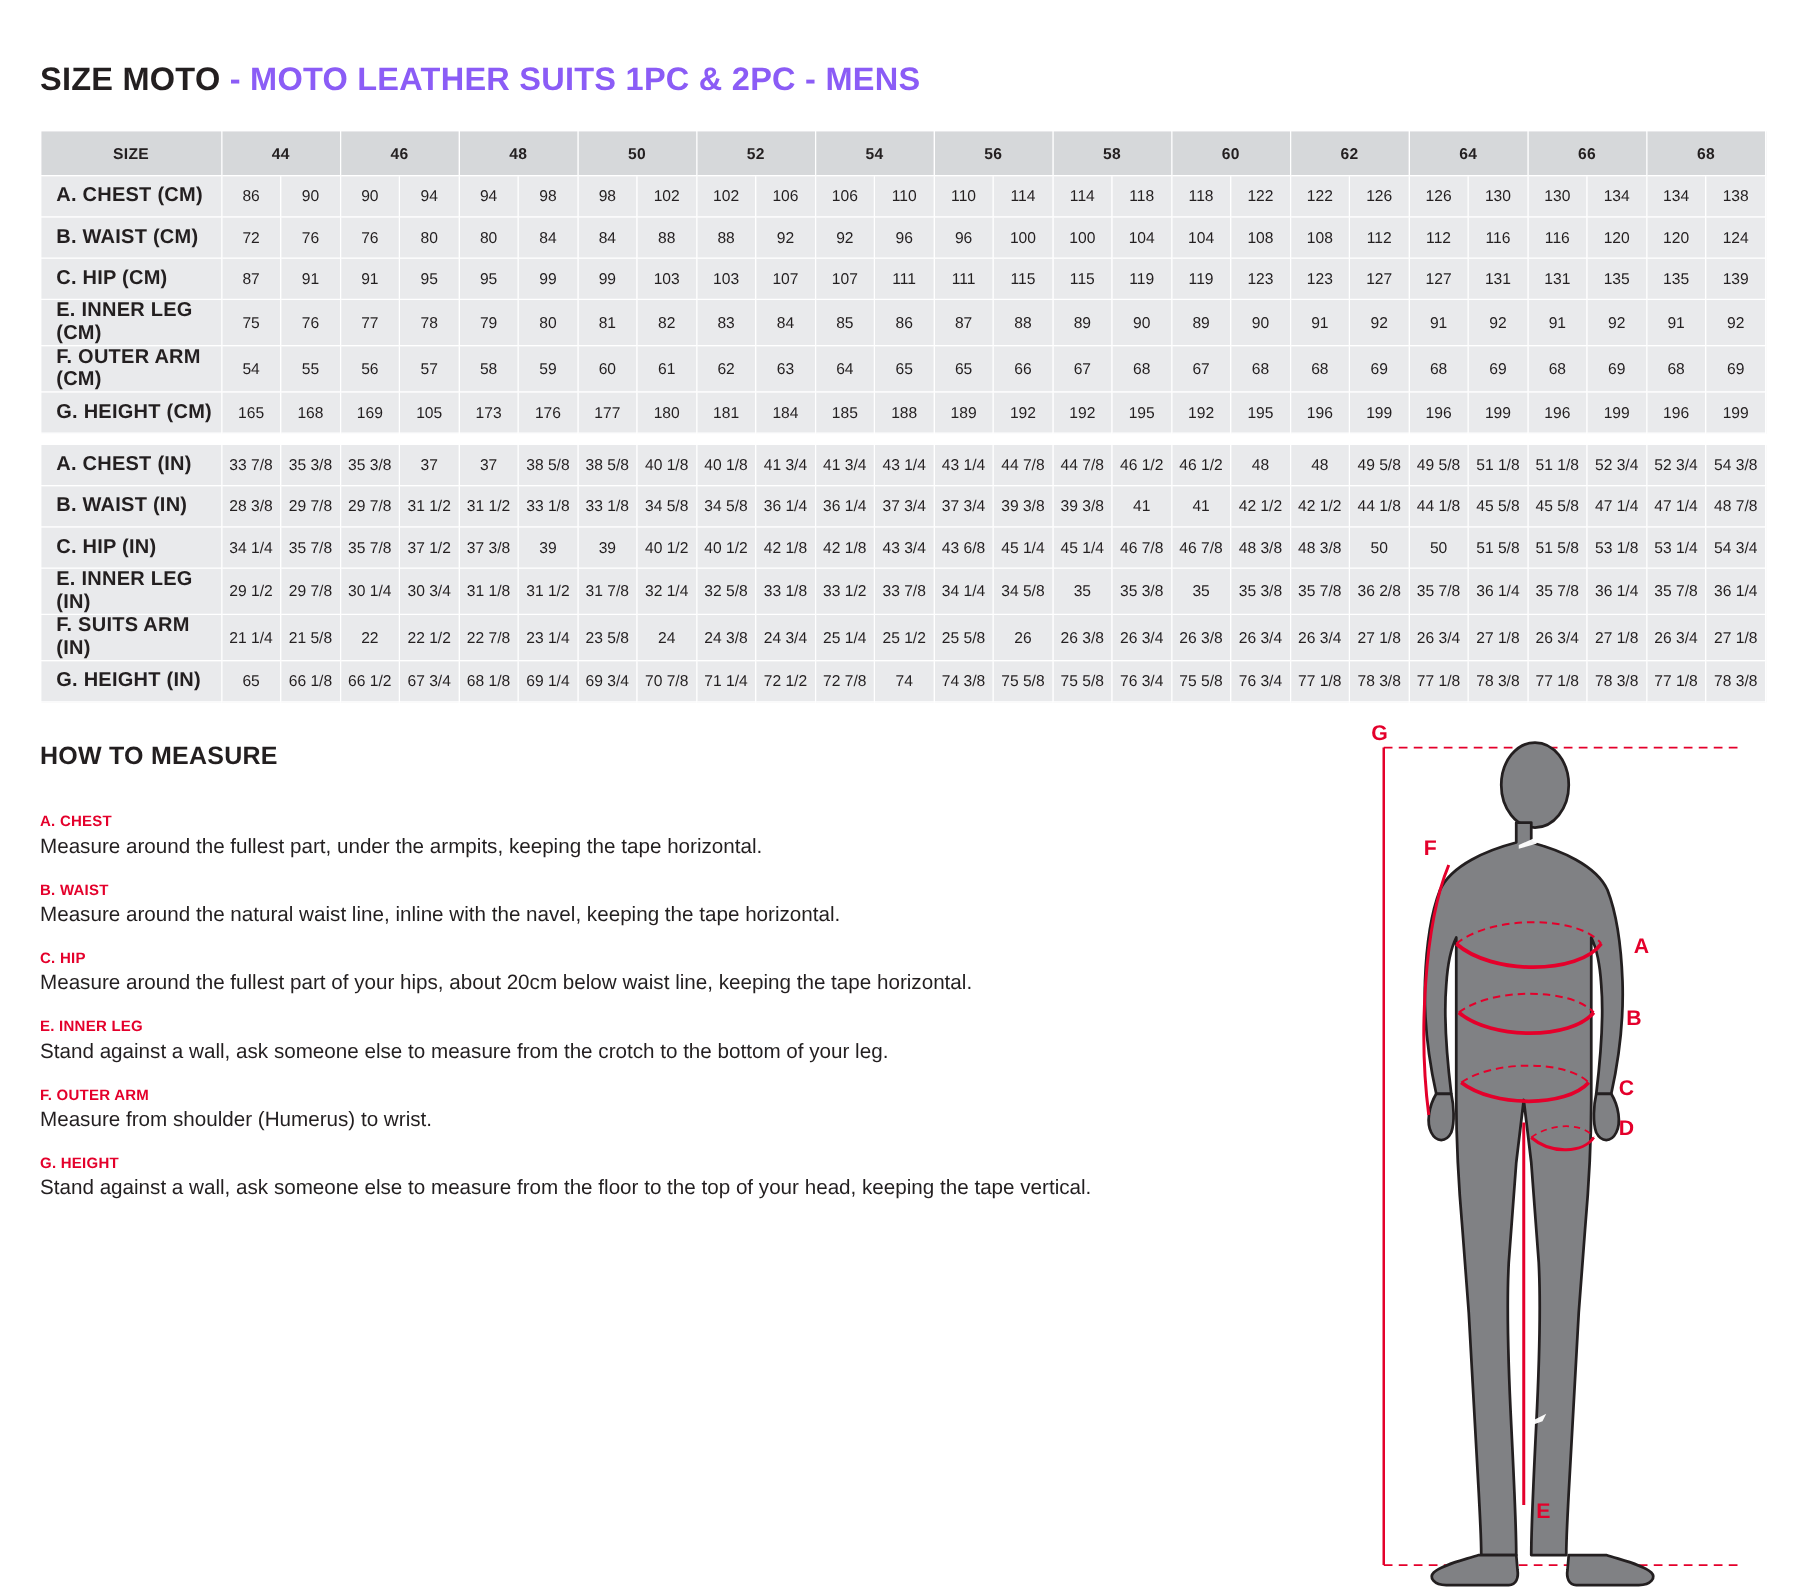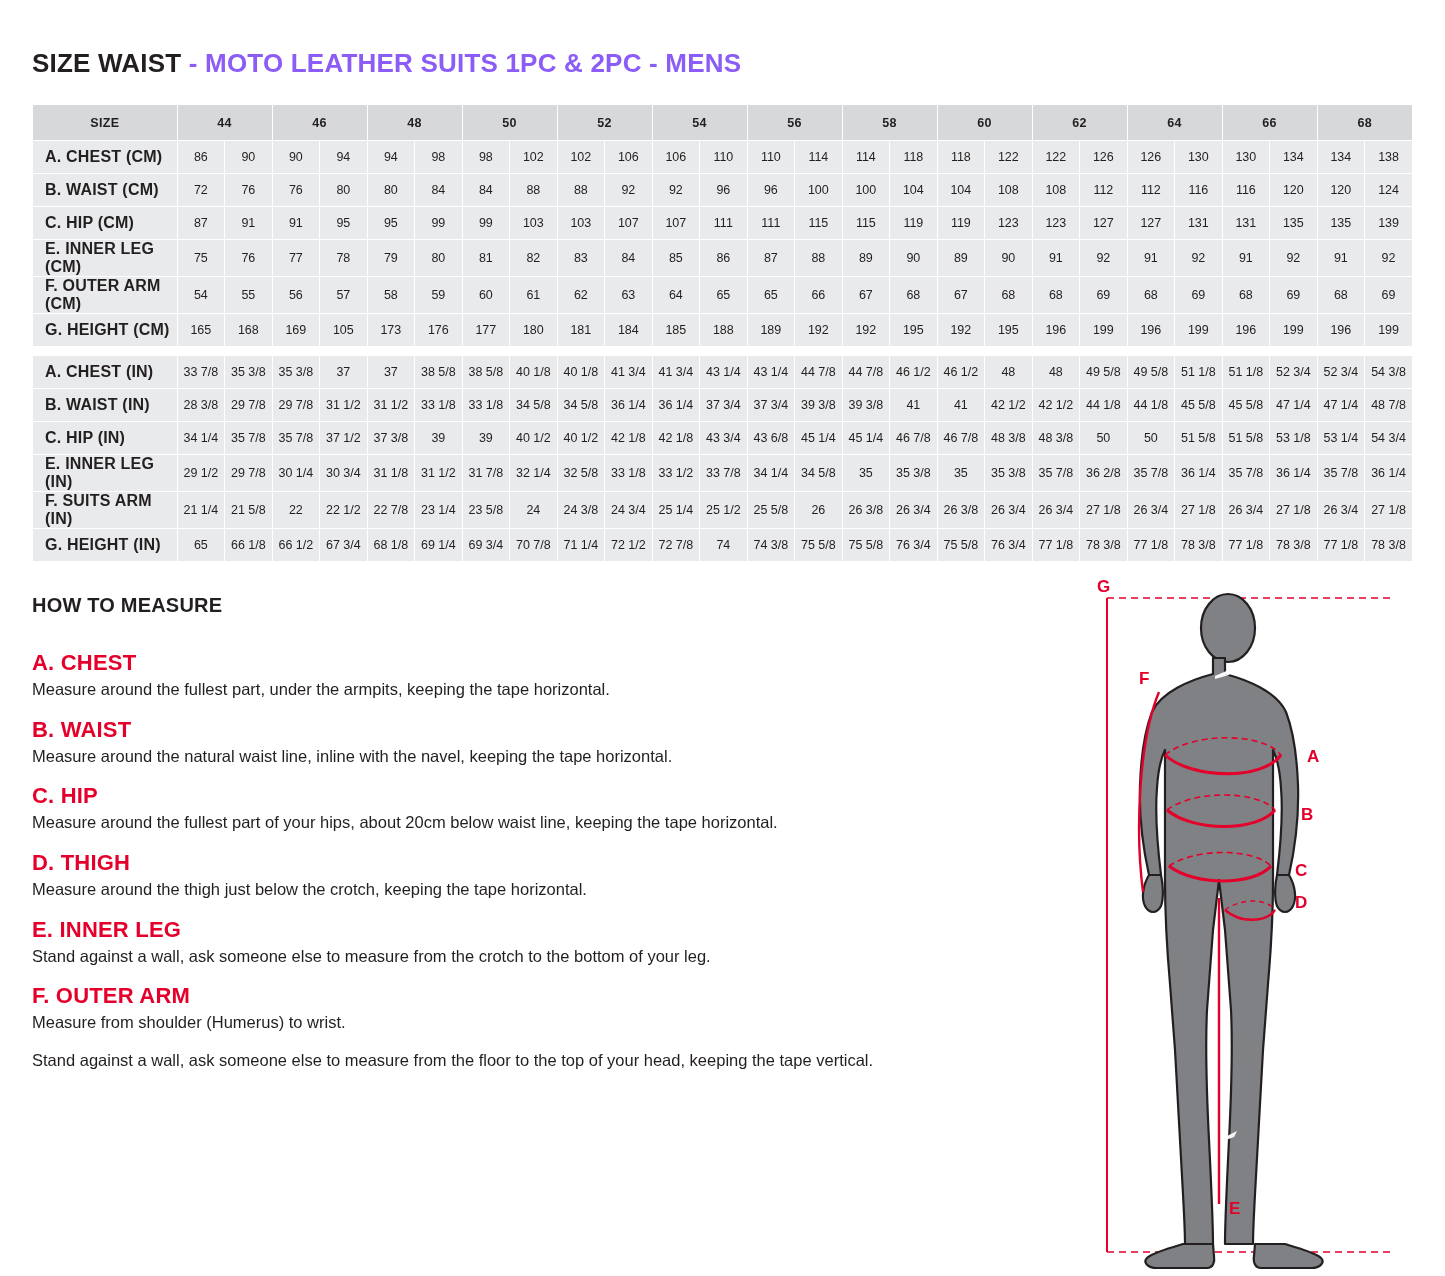--- a/index.html
+++ b/index.html
@@ -88,21 +88,21 @@
   .measure-list {
     position: absolute;
     left: 32px;
     top: 650px;
     width: 1030px;
   }
   .m-item { margin-bottom: 17px; }
   .m-head {
     color: #e4002b;
     font-weight: bold;
-    font-size: 22px;
+    font-size: 12px;
     letter-spacing: .2px;
     margin-bottom: 3px;
   }
   .m-body {
     color: #231f20;
     font-size: 16.5px;
     line-height: 1.25;
   }
 
   
@@ -114,21 +114,21 @@
     height: 690px;
   }
   .figure svg { display: block; }
 </style>
 </head>
 <body>
 
 <div class="page">
 
   <div class="title-row">
-    <span class="t-main">SIZE WAIST</span><span class="t-sub"> - MOTO LEATHER SUITS 1PC &amp; 2PC - MENS</span>
+    <span class="t-main">SIZE MOTO</span><span class="t-sub"> - MOTO LEATHER SUITS 1PC &amp; 2PC - MENS</span>
   </div>
 
   <div class="table-wrap">
     <table class="size-table">
       <thead>
         <tr class="head" id="head-row">
           <th class="rowlabel">SIZE</th>
         <th colspan="2">44</th>
             <th colspan="2">46</th>
             <th colspan="2">48</th>
@@ -508,32 +508,29 @@
       </div>
       <div class="m-item">
         <div class="m-head">B. WAIST</div>
         <div class="m-body">Measure around the natural waist line, inline with the navel, keeping the tape horizontal.</div>
       </div>
       <div class="m-item">
         <div class="m-head">C. HIP</div>
         <div class="m-body">Measure around the fullest part of your hips, about 20cm below waist line, keeping the tape horizontal.</div>
       </div>
       <div class="m-item">
-        <div class="m-head">D. THIGH</div>
-        <div class="m-body">Measure around the thigh just below the crotch, keeping the tape horizontal.</div>
-      </div>
-      <div class="m-item">
         <div class="m-head">E. INNER LEG</div>
         <div class="m-body">Stand against a wall, ask someone else to measure from the crotch to the bottom of your leg.</div>
       </div>
       <div class="m-item">
         <div class="m-head">F. OUTER ARM</div>
         <div class="m-body">Measure from shoulder (Humerus) to wrist.</div>
       </div>
       <div class="m-item">
+        <div class="m-head">G. HEIGHT</div>
         <div class="m-body">Stand against a wall, ask someone else to measure from the floor to the top of your head, keeping the tape vertical.</div>
       </div>
     </div>
 
   <div class="figure">
     <svg width="330" height="690" viewBox="0 0 330 690" xmlns="http://www.w3.org/2000/svg">
 
       <line x1="12" y1="18" x2="12" y2="672" stroke="#e4002b" stroke-width="2"></line>
       <line x1="12" y1="18" x2="300" y2="18" stroke="#e4002b" stroke-width="1.4" stroke-dasharray="7 5"></line>
       <line x1="12" y1="672" x2="300" y2="672" stroke="#e4002b" stroke-width="1.4" stroke-dasharray="7 5"></line>

